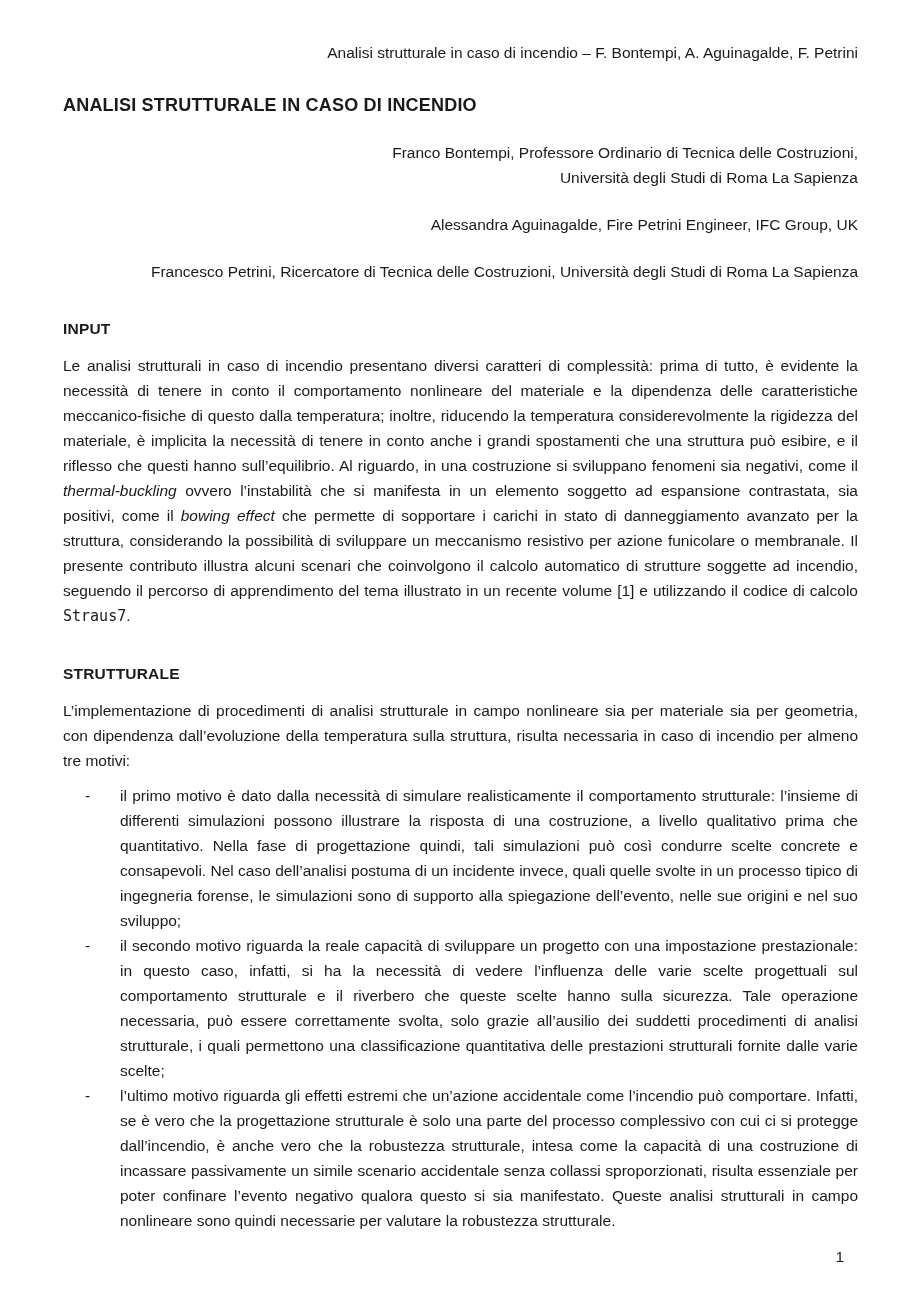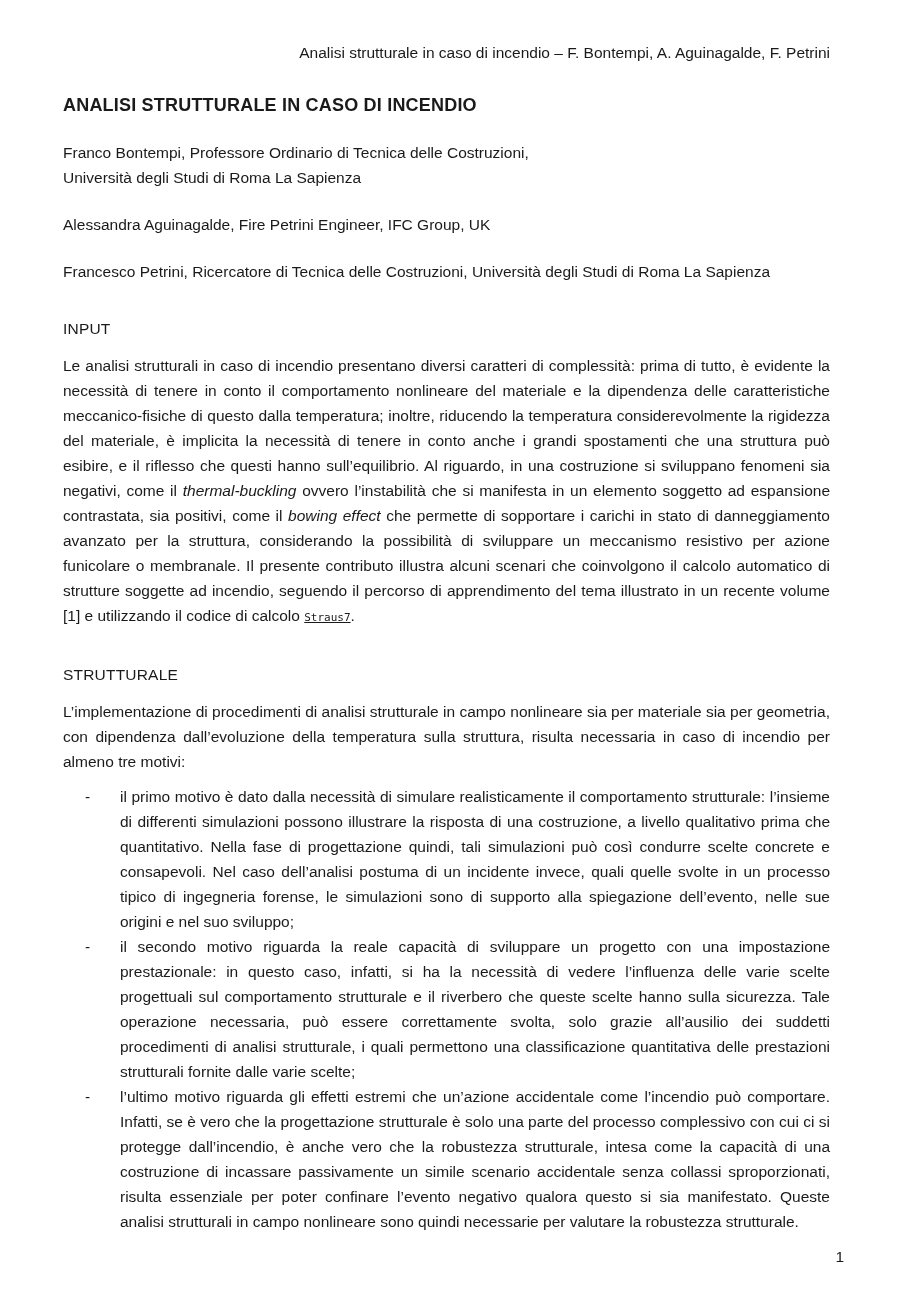--- a/index.html
+++ b/index.html
@@ -3,57 +3,57 @@
 <meta charset="utf-8">
 <style>
   html, body { margin: 0; padding: 0; background: #ffffff; }
   .page {
     position: relative;
     width: 900px;
     height: 1293px;
     box-sizing: border-box;
     background: #ffffff;
     overflow: hidden;
-    padding: 40px 70px 0 63px;
+    padding: 40px 42px 0 63px;
     color: #1a1a1a;
     font-family: "Liberation Sans", "DejaVu Sans", sans-serif;
     font-size: 15.5px;
     line-height: 25px;
   }
   .running-header {
     text-align: right;
     margin: 0 0 28px 0;
   }
   .doc-title {
     font-size: 18px;
     font-weight: bold;
     margin: 0 0 22px 0;
     letter-spacing: 0.2px;
   }
   .author {
     margin: 0 0 22px 0;
+    text-align: right;
   }
   .author.last { margin-bottom: 12px; }
   .section-heading {
     font-size: 15.5px;
-    font-weight: normal;
+    font-weight: bold;
     margin: 32px 0 12px 0;
     letter-spacing: 0.2px;
   }
   .body-par {
     margin: 0;
   }
   .justified {
     text-align: justify;
     text-justify: inter-word;
   }
   .mono {
     font-family: "DejaVu Sans Mono", "Liberation Mono", monospace;
-    font-size: 11px;
-    text-decoration: underline;
+    font-size: 15px;
   }
   .bullet-list {
     margin-top: 10px;
   }
   .bullet {
     display: flex;
   }
   .bullet-marker {
     flex: 0 0 57px;
     box-sizing: border-box;

